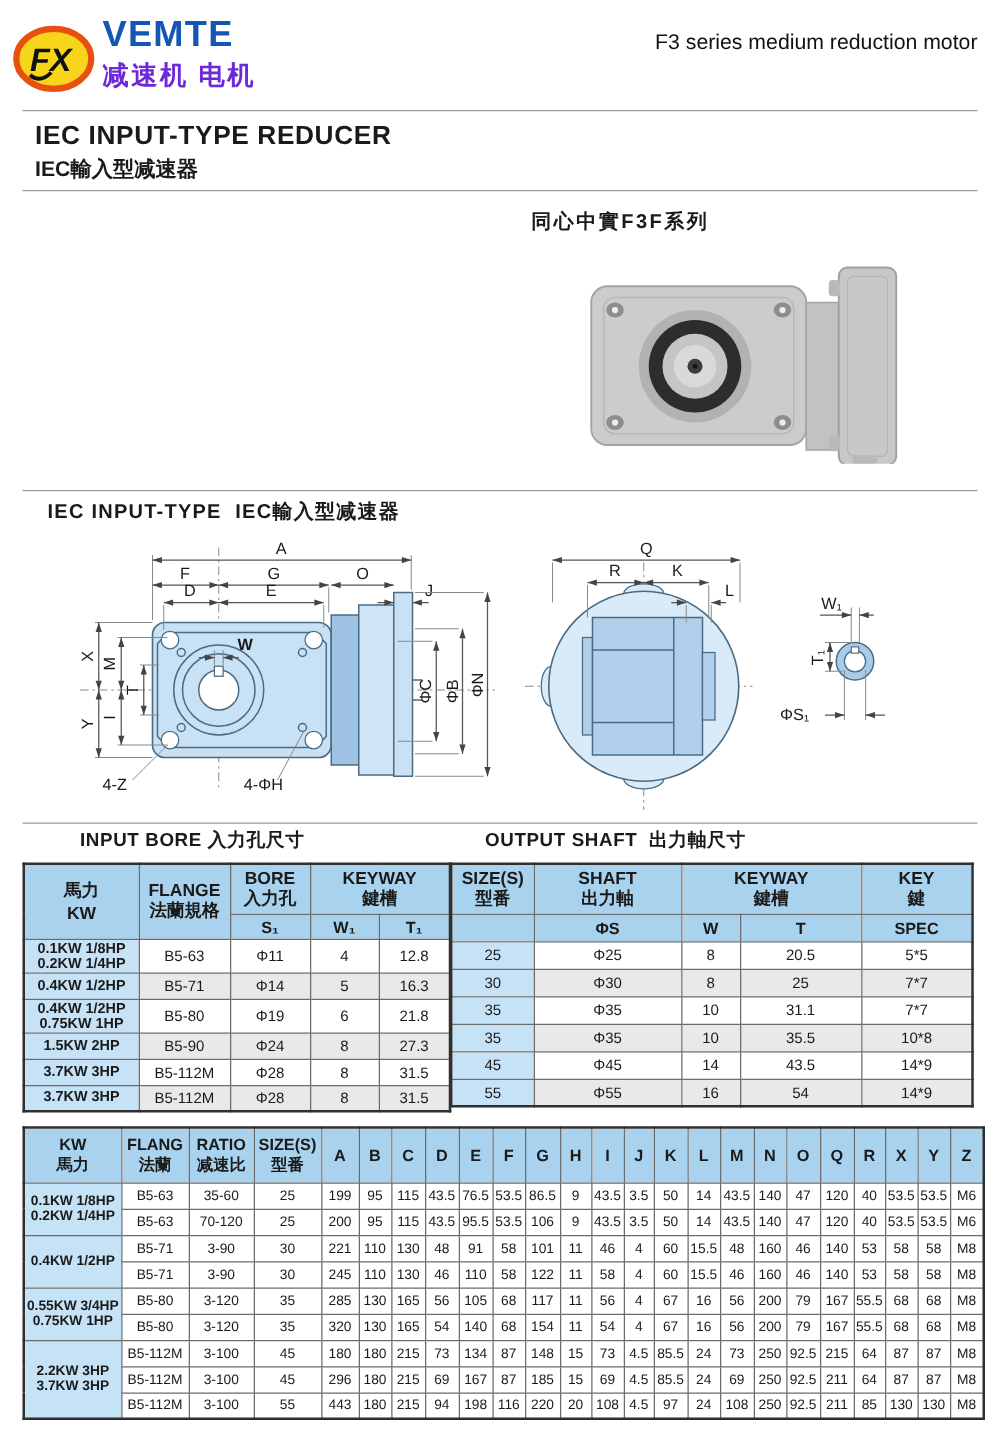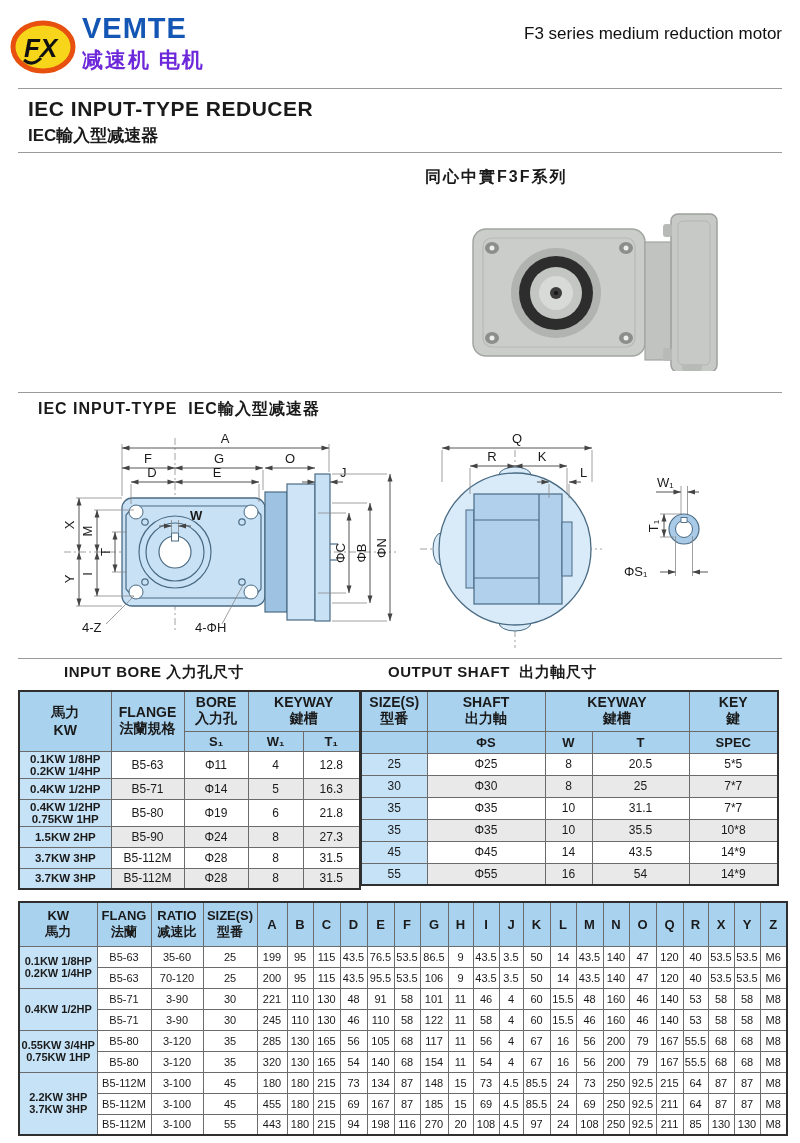--- a/index.html
+++ b/index.html
@@ -654,21 +654,21 @@
           <td>215</td>
           <td>64</td>
           <td>87</td>
           <td>87</td>
           <td>M8</td>
         </tr>
         <tr>
           <td>B5-112M</td>
           <td>3-100</td>
           <td>45</td>
-          <td>455</td>
+          <td>296</td>
           <td>180</td>
           <td>215</td>
           <td>69</td>
           <td>167</td>
           <td>87</td>
           <td>185</td>
           <td>15</td>
           <td>69</td>
           <td>4.5</td>
           <td>85.5</td>
@@ -685,21 +685,21 @@
         <tr>
           <td>B5-112M</td>
           <td>3-100</td>
           <td>55</td>
           <td>443</td>
           <td>180</td>
           <td>215</td>
           <td>94</td>
           <td>198</td>
           <td>116</td>
-          <td>270</td>
+          <td>220</td>
           <td>20</td>
           <td>108</td>
           <td>4.5</td>
           <td>97</td>
           <td>24</td>
           <td>108</td>
           <td>250</td>
           <td>92.5</td>
           <td>211</td>
           <td>85</td>

